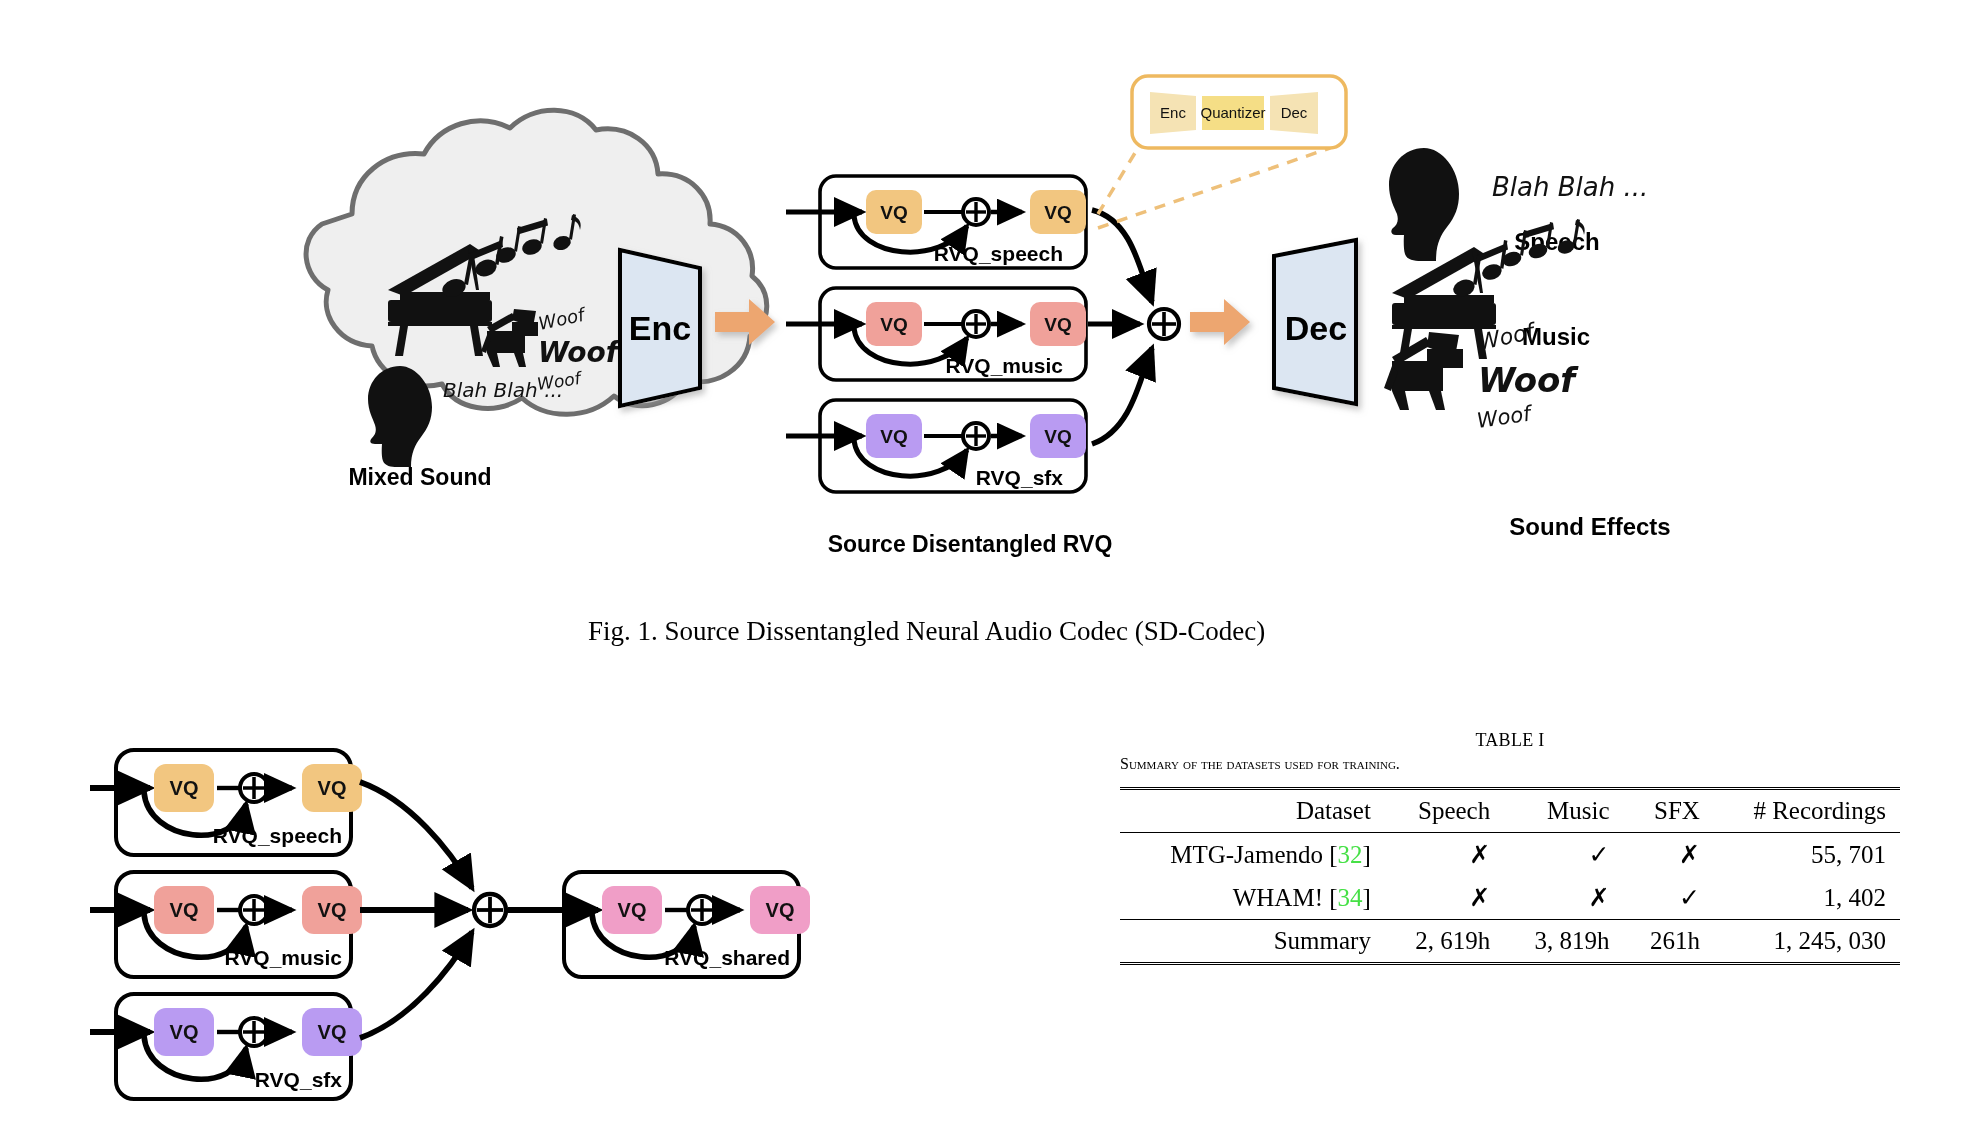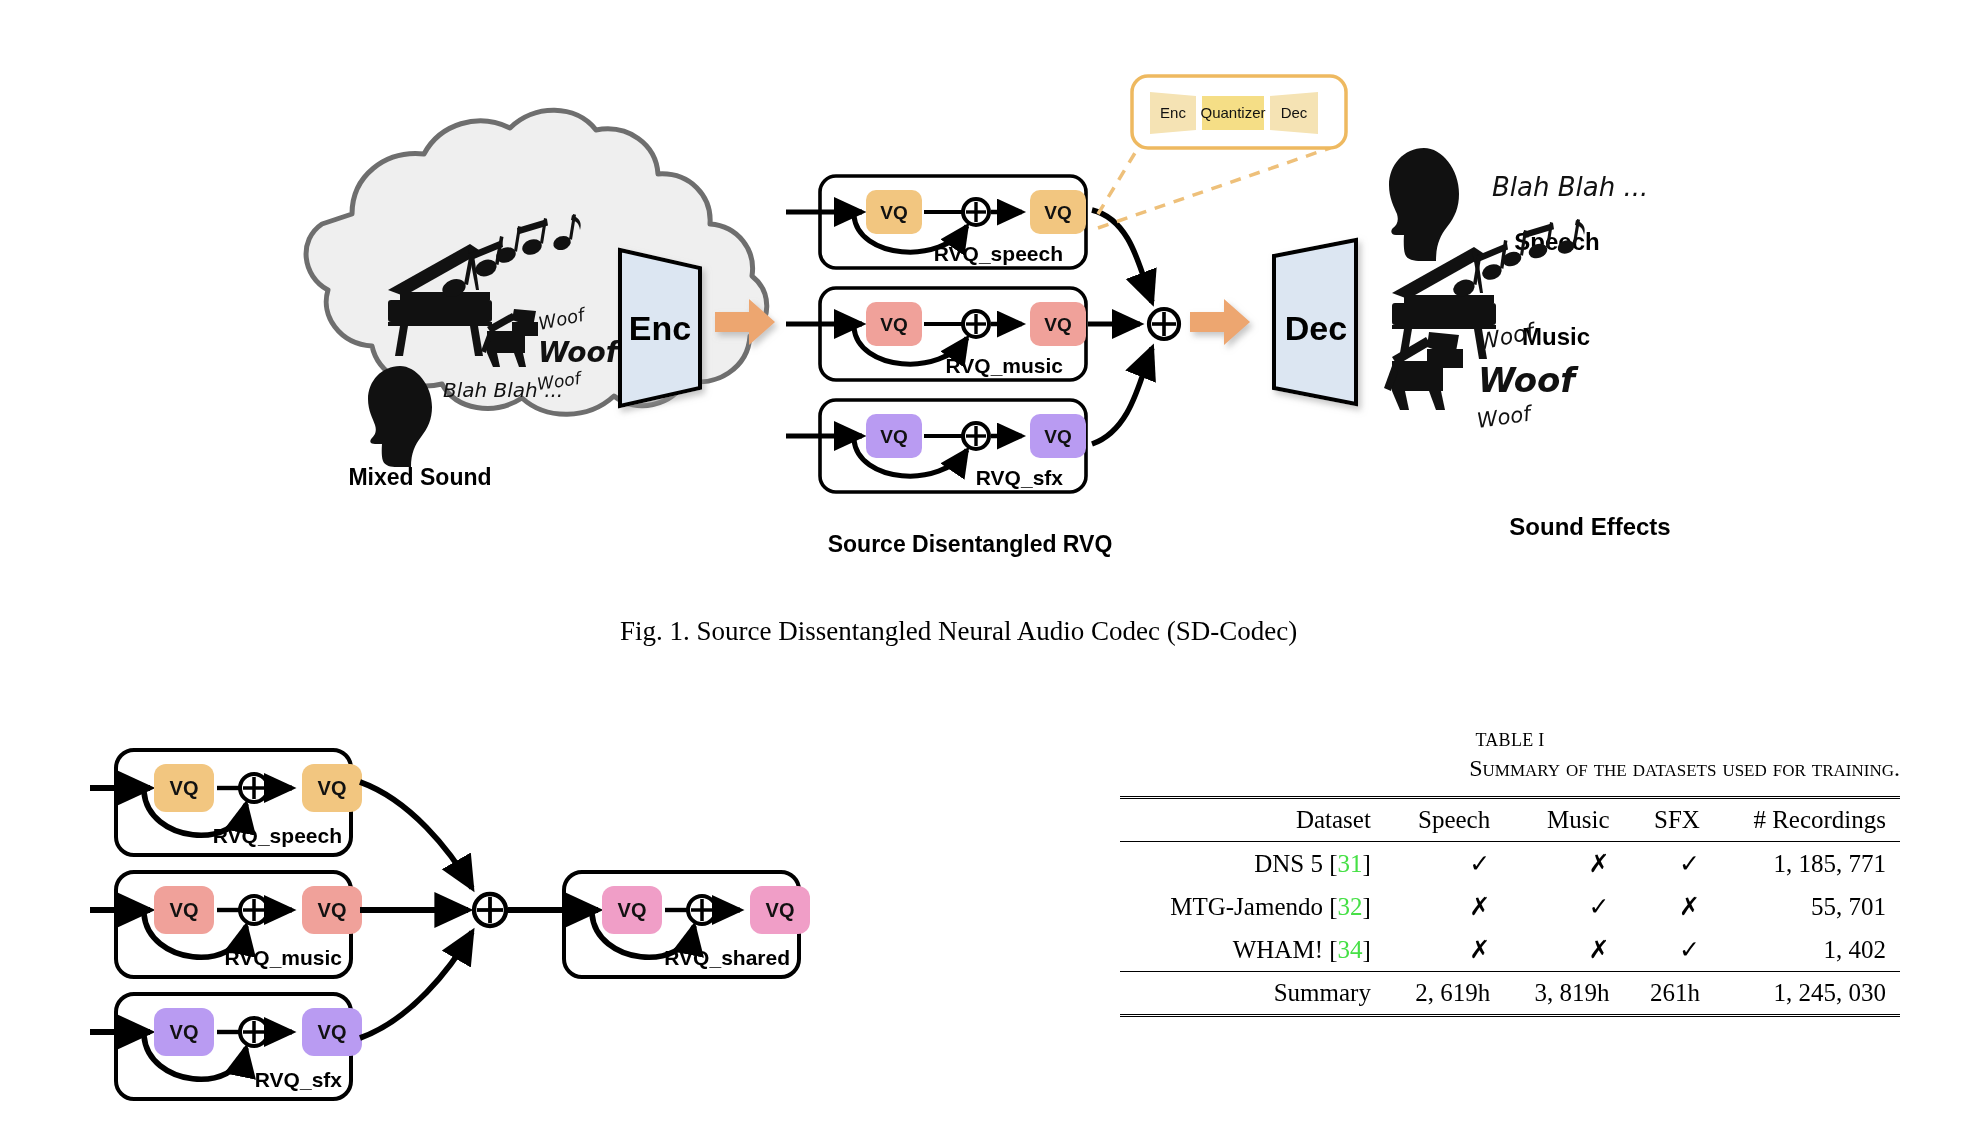--- a/index.html
+++ b/index.html
@@ -1,26 +1,26 @@
 <!DOCTYPE html>
 <html><head>
 <meta charset="utf-8">
 <style>
   html,body{margin:0;padding:0;background:#ffffff;}
   body{width:1962px;height:1124px;position:relative;font-family:"Liberation Sans",sans-serif;overflow:hidden;}
   .abs{position:absolute;}
   .lbl-blue{color:#3a7ab8;font-weight:bold;font-family:"Liberation Sans",sans-serif;}
   .lbl-red{color:#c0392b;font-weight:bold;font-family:"Liberation Sans",sans-serif;}
-  .caption{font-family:"Liberation Serif",serif;font-size:27px;color:#000;white-space:nowrap;margin-left:32px;}
+  .caption{font-family:"Liberation Serif",serif;font-size:27px;color:#000;white-space:nowrap;}
   .tbl-wrap{font-family:"Liberation Serif",serif;color:#000;}
   table.dataset-table{border-collapse:collapse;font-family:"Liberation Serif",serif;font-size:25px;}
   table.dataset-table th,table.dataset-table td{padding:7px 14px;text-align:right;font-weight:normal;}
   .ref{color:#46e046;}
   .tbl-title{font-family:"Liberation Serif",serif;font-size:18px;text-align:center;letter-spacing:.3px;}
-  .tbl-sub{font-family:"Liberation Serif",serif;font-size:24px;text-align:right;}
+  .tbl-sub{font-family:"Liberation Serif",serif;font-size:16px;text-align:left;}
   .smallcaps{font-variant:small-caps;}
   svg{display:block;}
   text{font-family:"Liberation Sans",sans-serif;}
   .comic{font-family:"DejaVu Sans",sans-serif;font-style:italic;}
 </style>
 </head>
 <body>
 
 <div class="abs" style="left:0px;top:0px;width:1962px;height:590px;">
 <svg width="1962" height="590" viewBox="0 0 1962 590">
@@ -333,27 +333,20 @@
     <thead>
       <tr style="border-top:3px double #000;border-bottom:1.6px solid #000;">
         <th>Dataset</th>
         <th>Speech</th>
         <th>Music</th>
         <th>SFX</th>
         <th># Recordings</th>
       </tr>
     </thead>
     <tbody>
-      <tr>
-        <td><span>DNS 5</span> [<span class="ref">31</span>]</td>
-        <td>✓</td>
-        <td>✗</td>
-        <td>✓</td>
-        <td>1, 185, 771</td>
-      </tr>
       <tr>
         <td><span>MTG-Jamendo</span> [<span class="ref">32</span>]</td>
         <td>✗</td>
         <td>✓</td>
         <td>✗</td>
         <td>55, 701</td>
       </tr>
       <tr style="border-bottom:1.6px solid #000;">
         <td><span>WHAM!</span> [<span class="ref">34</span>]</td>
         <td>✗</td>

